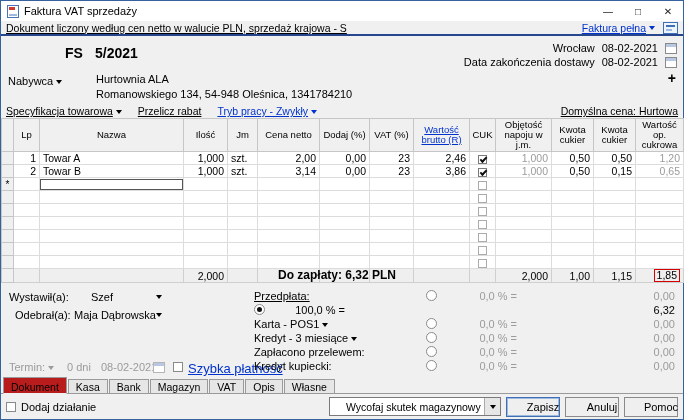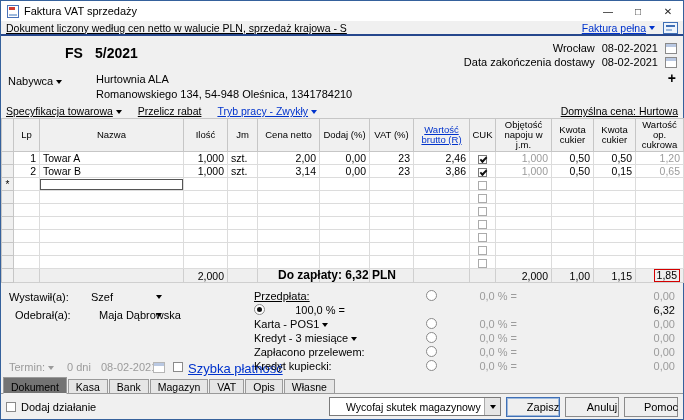--- a/index.html
+++ b/index.html
@@ -85,21 +85,21 @@
   
   .due { left:0; right:10px; top:267px; height:15px; text-align:center;
          font-weight:bold; font-size:12px; }
 
   
   .mid { left:0; top:282px; width:682px; height:94px; }
   .sig-issued-label { position:absolute; left:8px; top:8px; }
   .sig-issued-value { position:absolute; left:90px; top:8px; }
   .sig-issued-arrow { position:absolute; left:152px; top:12px; }
   .sig-received-label { position:absolute; left:14px; top:26px; }
-  .sig-received-value { position:absolute; left:98px; top:26px; }
+  .sig-received-value { position:absolute; left:73px; top:26px; }
   .sig-received-arrow { position:absolute; left:152px; top:30px; }
   .term-label { position:absolute; left:8px; top:78px; }
   .term-days { position:absolute; left:66px; top:78px; }
   .term-date { position:absolute; left:100px; top:78px; }
   .term-cal { position:absolute; left:152px; top:79px; }
   .term-check { position:absolute; left:172px; top:79px; width:10px; height:10px;
                 border:1px solid #8a8a8a; background:#fff; }
   .term-quick { position:absolute; left:187px; top:78px; font-size:13px; }
 
   .payments { position:absolute; left:253px; top:6px; right:8px; }
@@ -111,21 +111,21 @@
            border-radius:50%; background:#111; }
   .pay-pct { width:80px; text-align:right; color:#9b9b9b; }
   .pay-amt { flex:1; text-align:right; color:#9b9b9b; }
   .pay-row.selected .pay-pct, .pay-row.selected .pay-amt { color:#000; }
 
   
   .tabs { left:0; top:376px; width:682px; height:17px; display:flex; align-items:flex-end;
           padding-left:2px; border-bottom:1px solid #9a9a9a; }
   .tab { border:1px solid #9a9a9a; border-bottom:none; background:#e6e6e6;
          padding:1px 7px 2px; margin-right:1px; height:14px; font-size:10.5px; white-space:nowrap; }
-  .tab.active { background:#737373; height:17px; margin-bottom:-1px;
+  .tab.active { background:#b91c1c; height:17px; margin-bottom:-1px;
          border-bottom:1px solid #f0f0f0; padding-top:3px; }
 
   
   .footer { left:0; top:393px; width:682px; height:25px; display:flex; align-items:center;
             padding:0 5px; gap:5px; }
   .fcheck { width:10px; height:10px; border:1px solid #8a8a8a; background:#fff; flex:none; }
   .combo { margin-left:auto; width:172px; height:19px; border:1px solid #7a7a7a; background:#fff;
            display:flex; align-items:center; padding-left:16px; font-size:10.5px; white-space:nowrap; overflow:hidden; }
   .combo-btn { margin-left:auto; width:16px; height:17px; background:#e6e6e6;
            border-left:1px solid #aaa; display:flex; align-items:center; justify-content:center; flex:none; }

